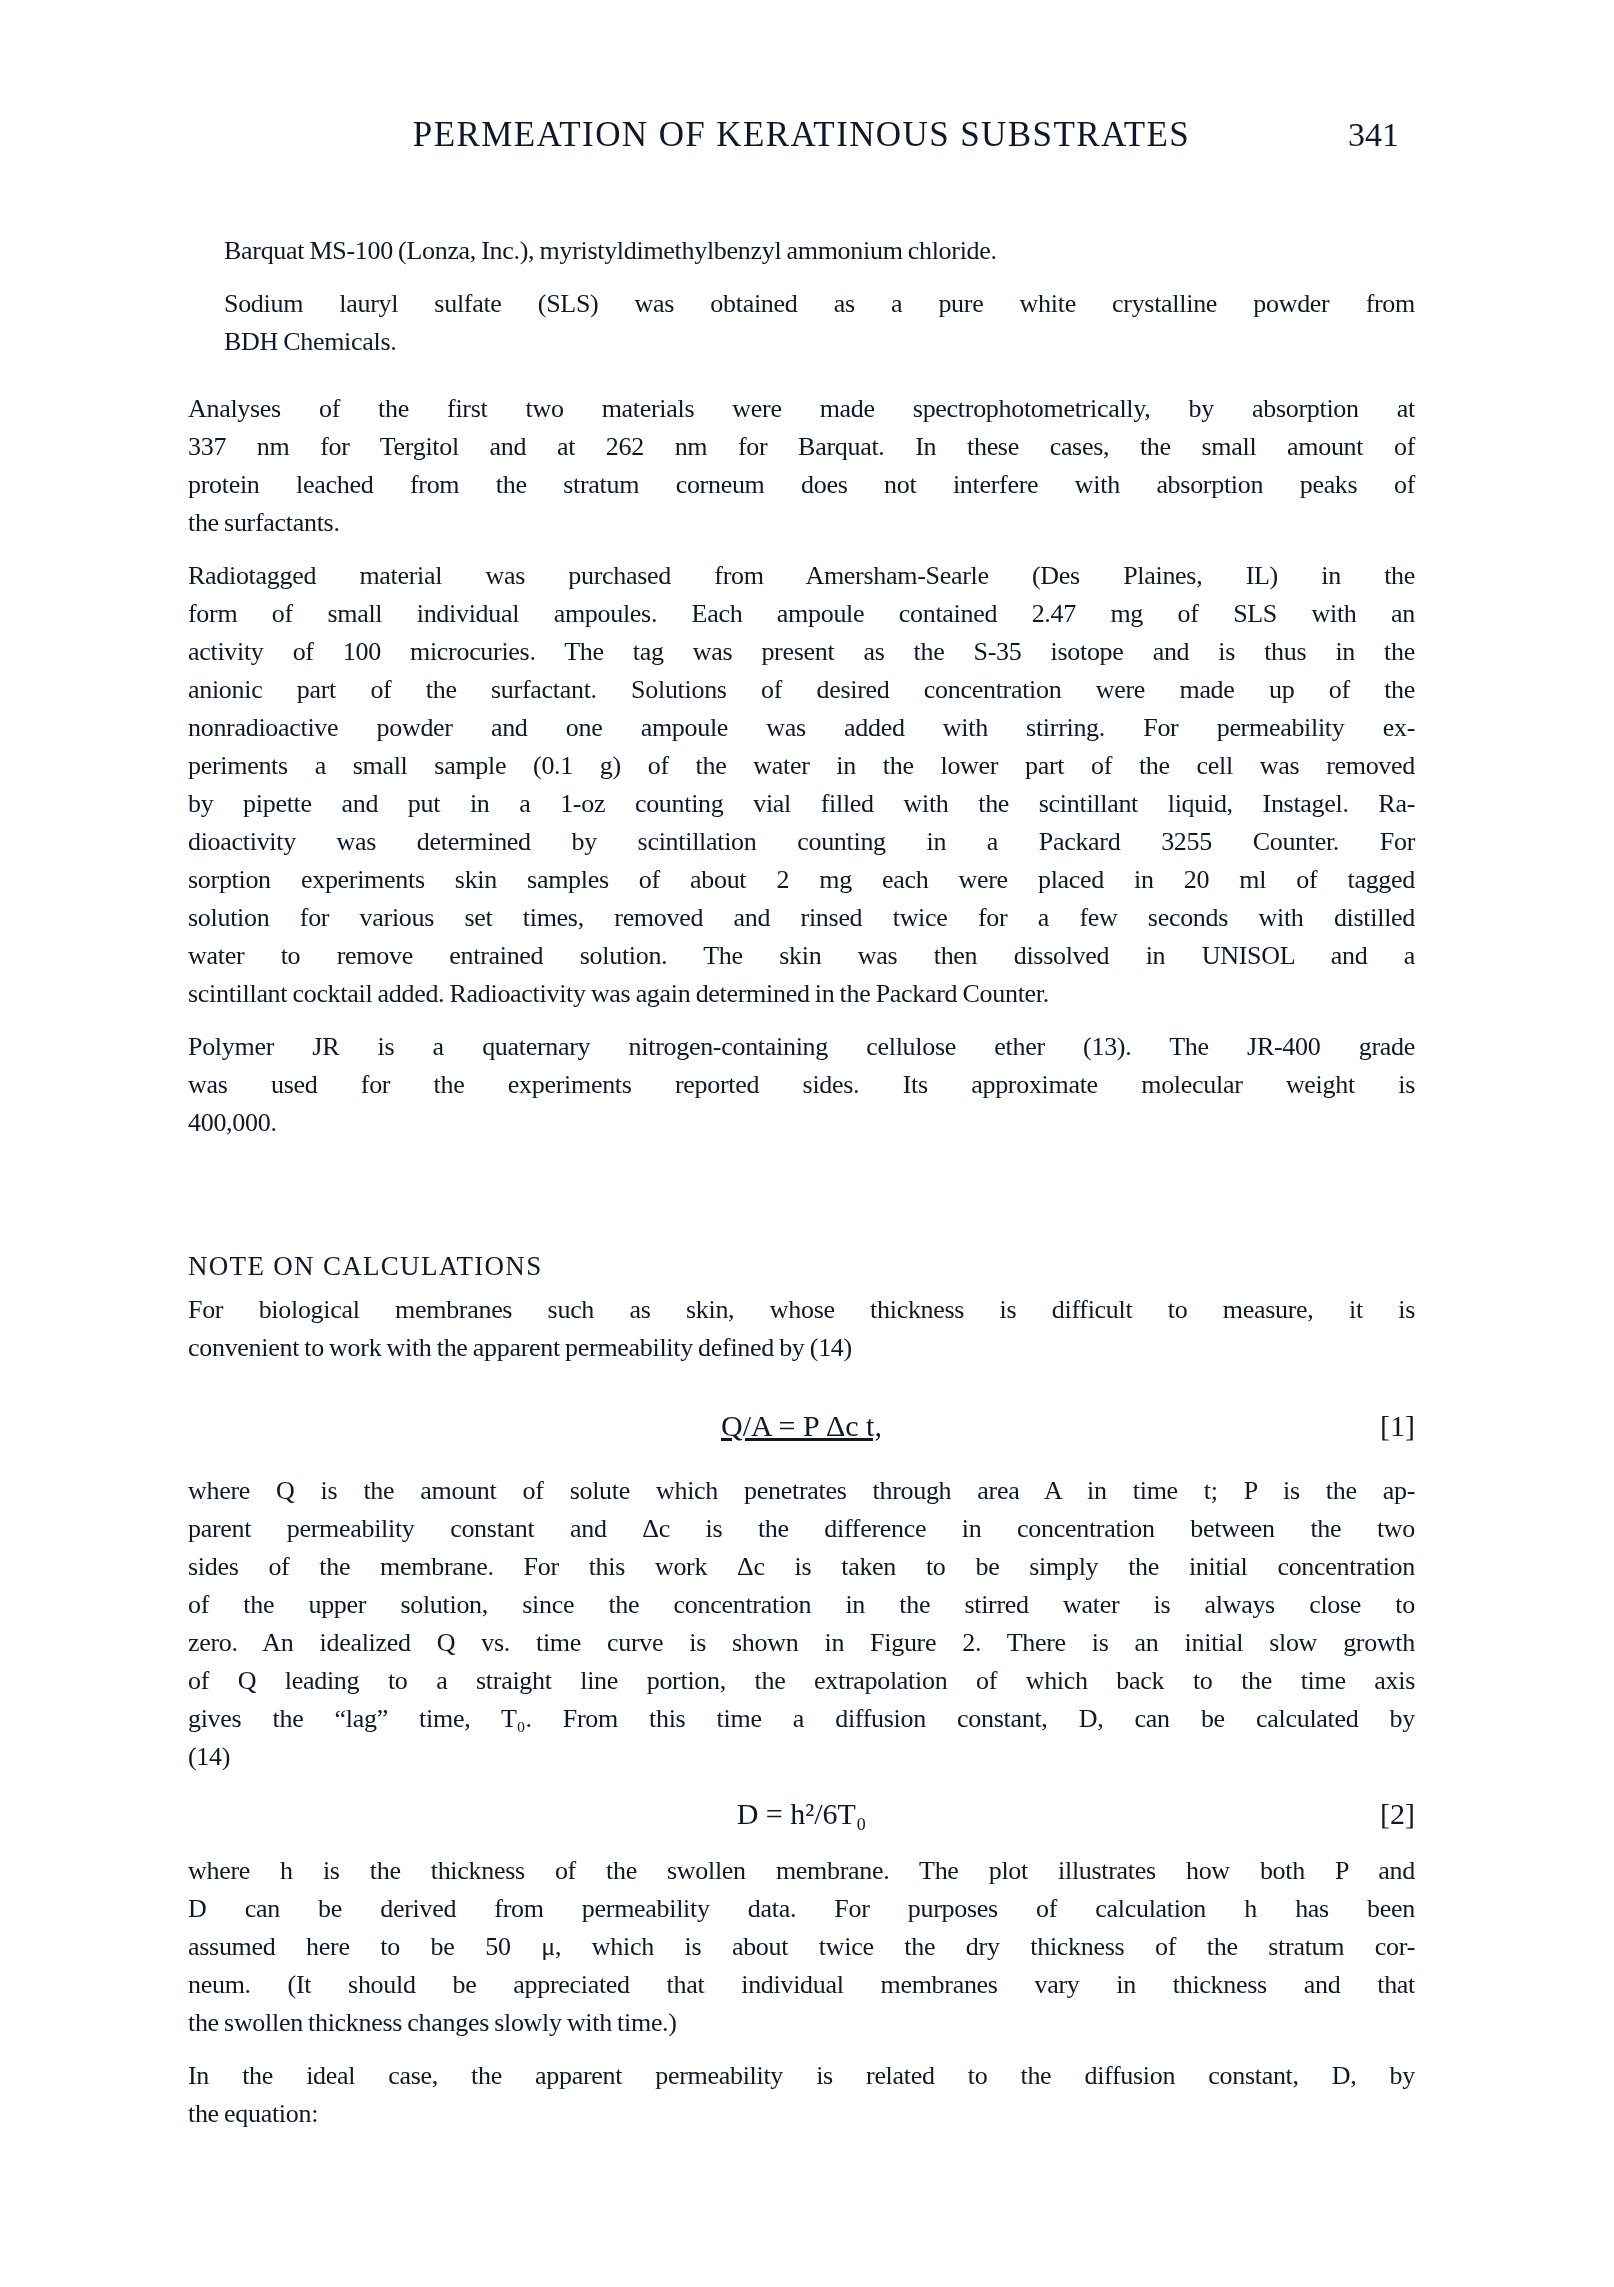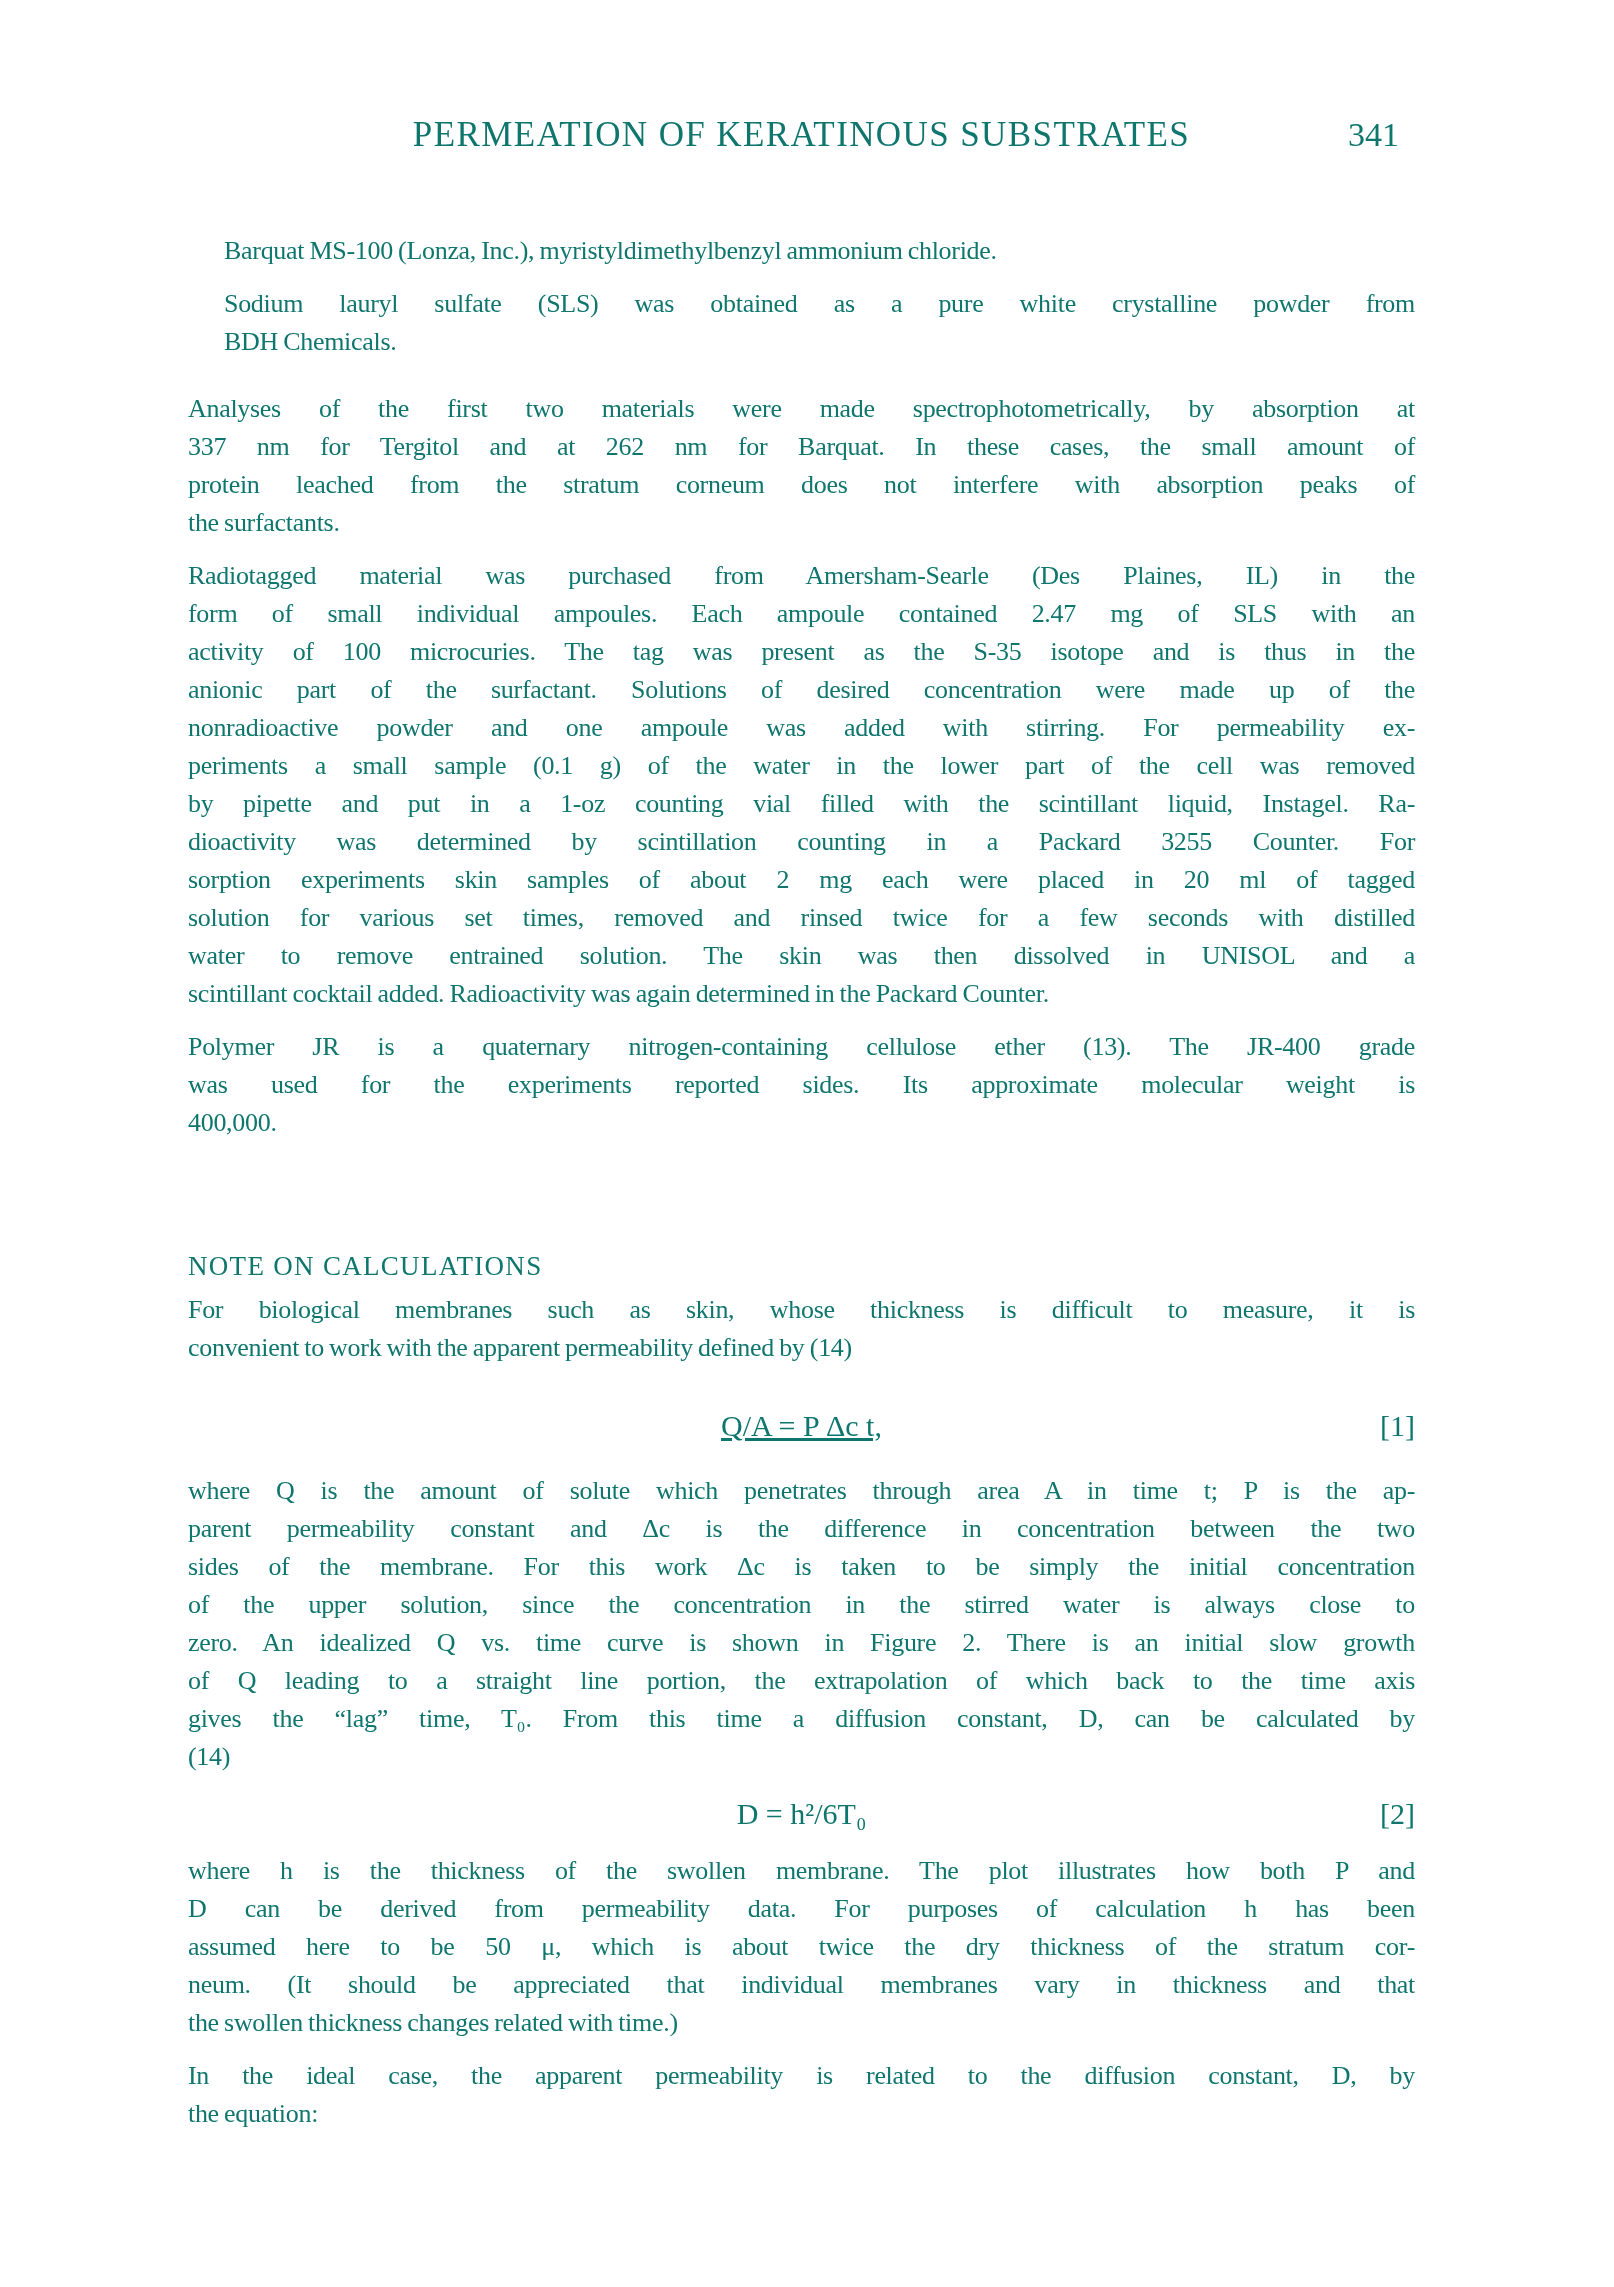--- a/index.html
+++ b/index.html
@@ -6,21 +6,21 @@
     margin: 0;
     padding: 0;
     background: #9a9a9a;
   }
   .page {
     position: relative;
     width: 1614px;
     height: 2287px;
     margin: 0 auto;
     background: #ffffff;
-    color: #0f766e;
+    color: #0f172a;
     font-family: "Liberation Serif", "DejaVu Serif", serif;
     overflow: hidden;
   }
   .content {
     position: absolute;
     left: 188px;
     top: 112px;
     width: 1227px;
   }
   
@@ -161,21 +161,21 @@
     <div class="equation equation-2">
       <span>D = h²/6T₀</span>
       <span class="eq-label">[2]</span>
     </div>
 
     <div class="para">
         <div class="jline">where h is the thickness of the swollen membrane. The plot illustrates how both P and</div>
         <div class="jline">D can be derived from permeability data. For purposes of calculation h has been</div>
         <div class="jline">assumed here to be 50 μ, which is about twice the dry thickness of the stratum cor-</div>
         <div class="jline">neum. (It should be appreciated that individual membranes vary in thickness and that</div>
-        <div class="jline">the swollen thickness changes related with time.)</div>
+        <div class="jline">the swollen thickness changes slowly with time.)</div>
       </div>
 
     <div class="para">
         <div class="jline">In the ideal case, the apparent permeability is related to the diffusion constant, D, by</div>
         <div class="jline">the equation:</div>
       </div>
 
   </div>
 </div>
 

